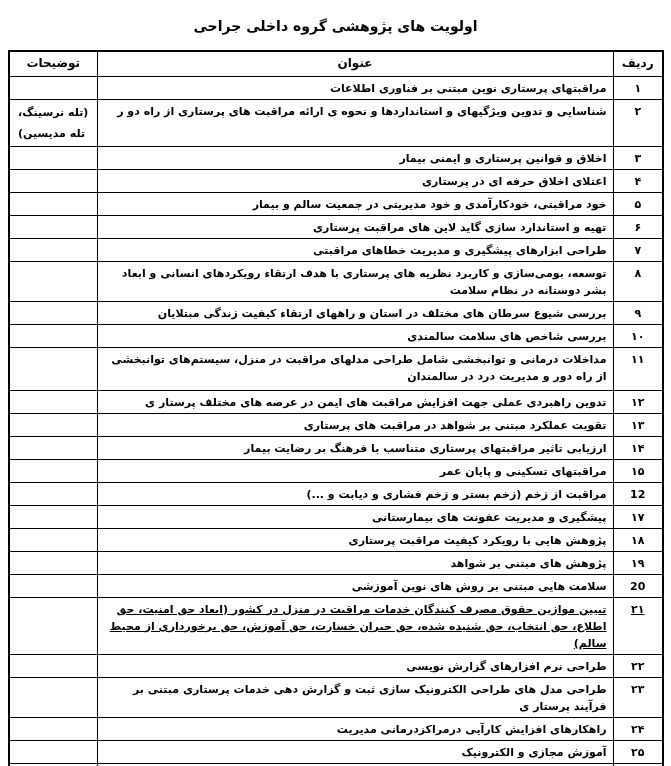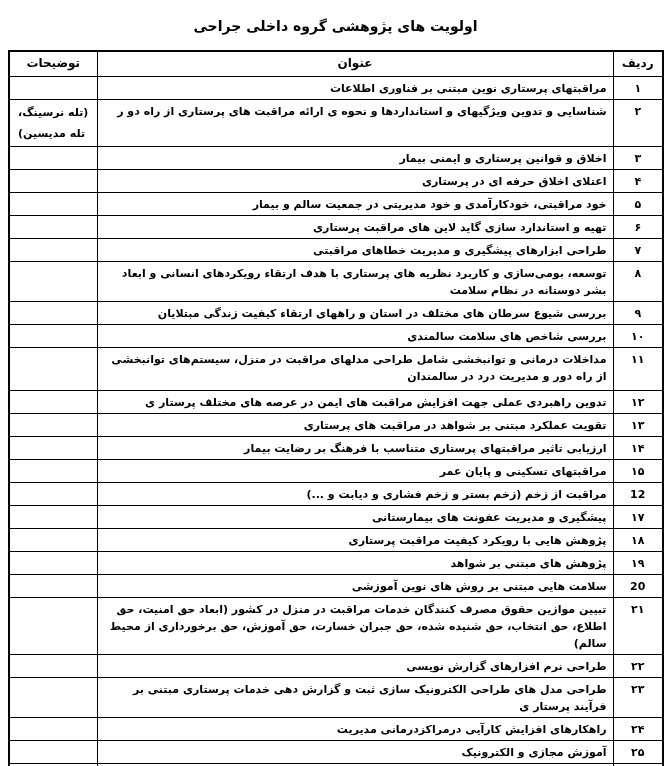--- a/index.html
+++ b/index.html
@@ -64,21 +64,21 @@
     padding-right: 6px;
   }
   td.col-notes {
     text-align: left;
     line-height: 21px;
     padding: 2px 8px;
   }
   tbody td { height: 23px; }
   tbody tr.tall-2 td  { height: 44px; }
   tbody tr.tall-11 td { height: 43px; }
-  tbody tr.tall-21 td { height: 43px; }
+  tbody tr.tall-21 td { height: 43px; text-decoration: underline; }
   tbody tr:last-child td { height: 46px; }
 </style>
 </head>
 <body>
 
 <div class="page">
 
   <h1 class="doc-title">اولویت های پژوهشی گروه داخلی جراحی</h1>
 
   <table class="priorities" dir="rtl">

